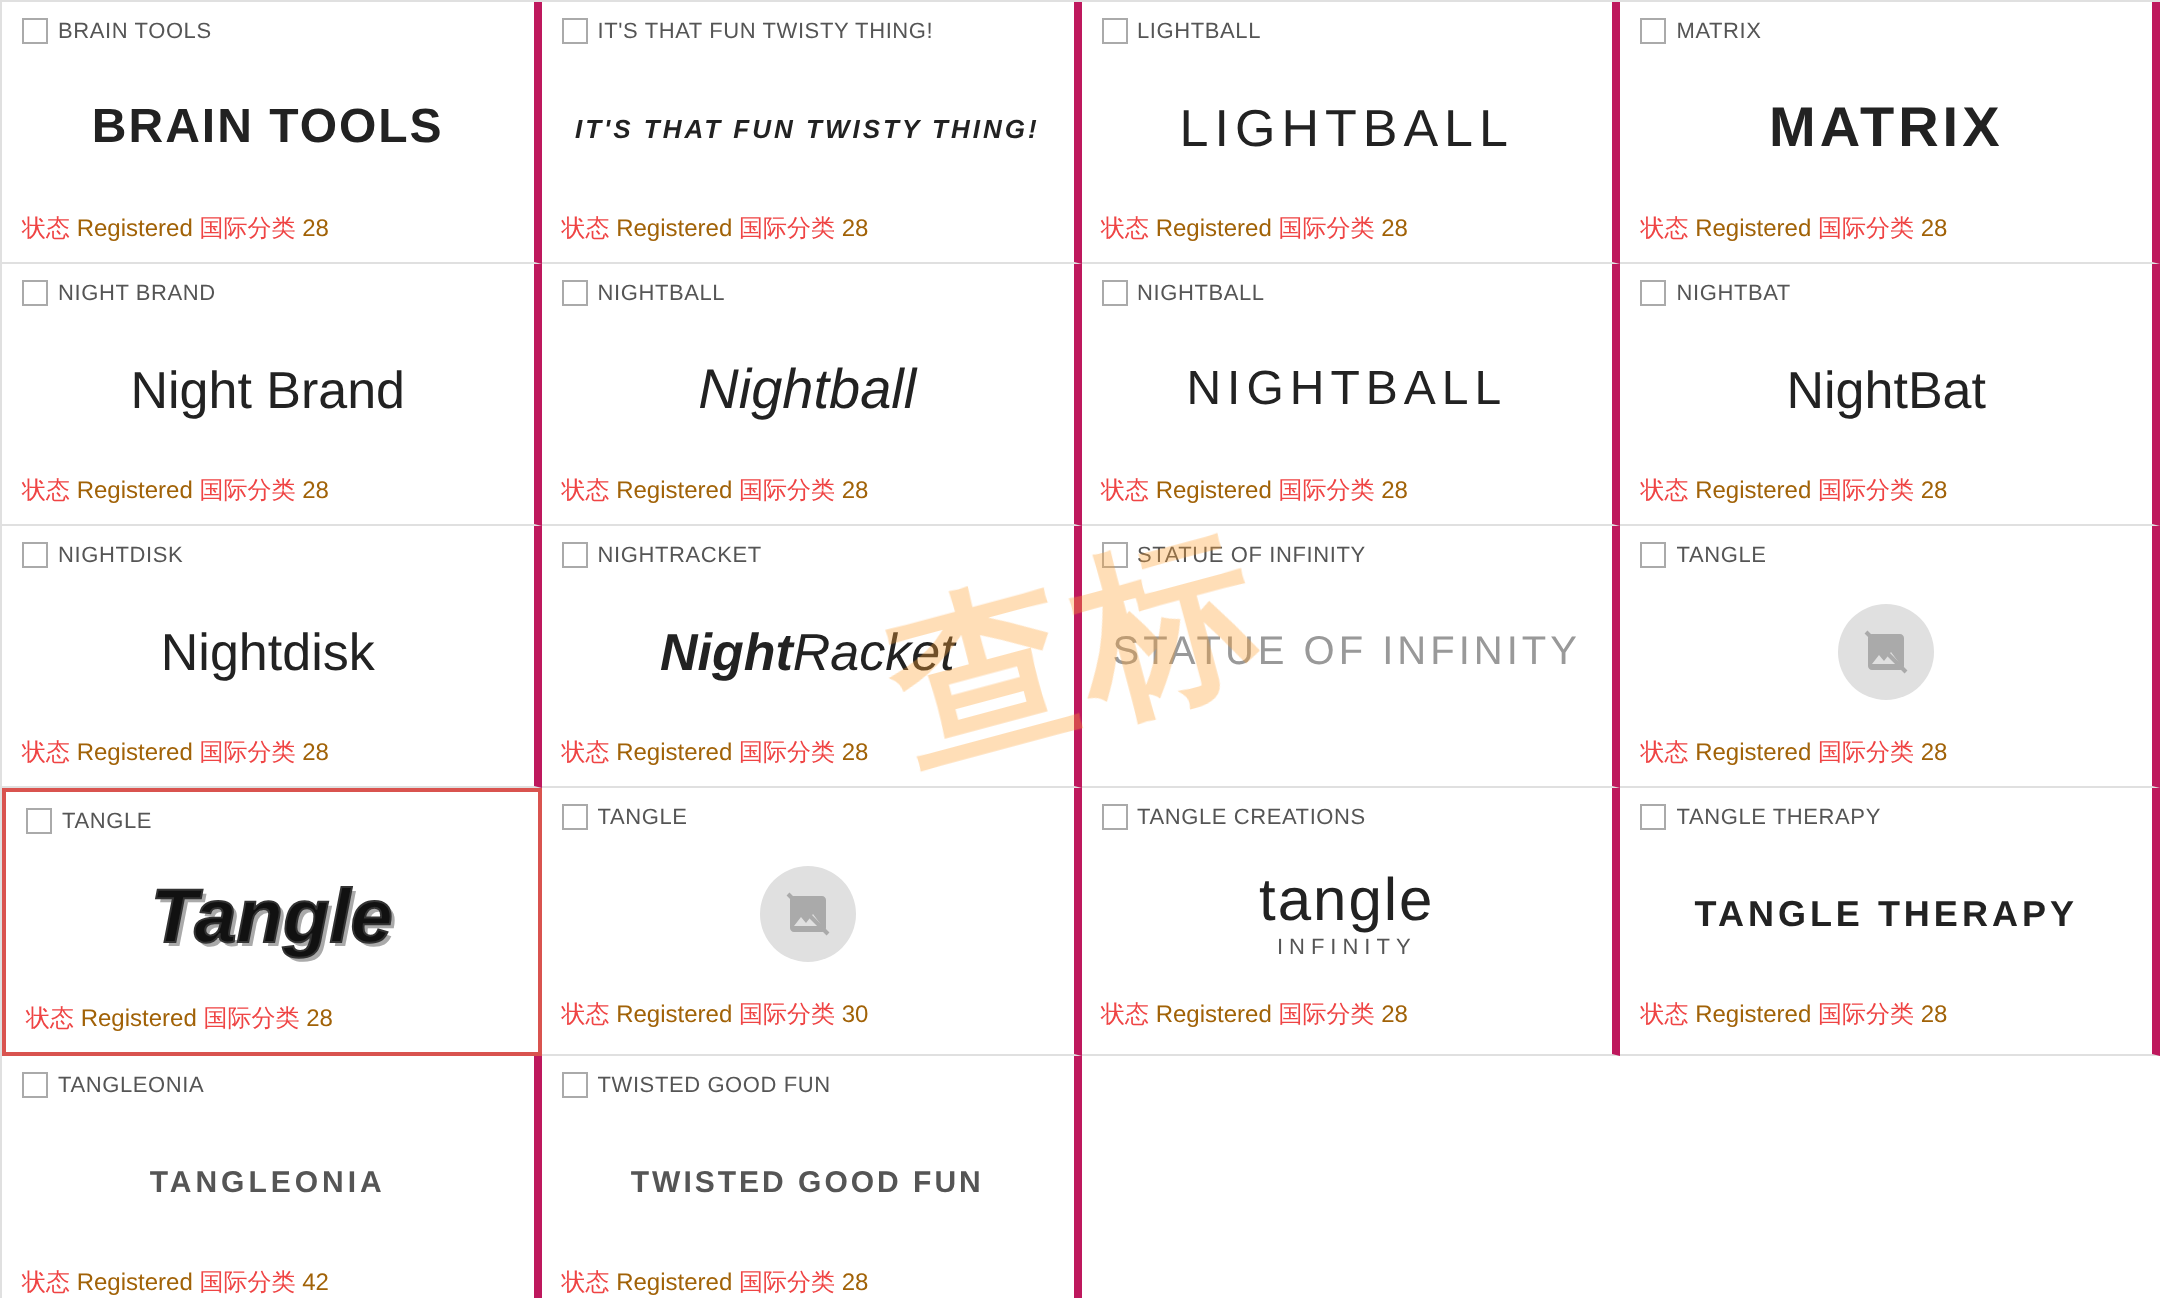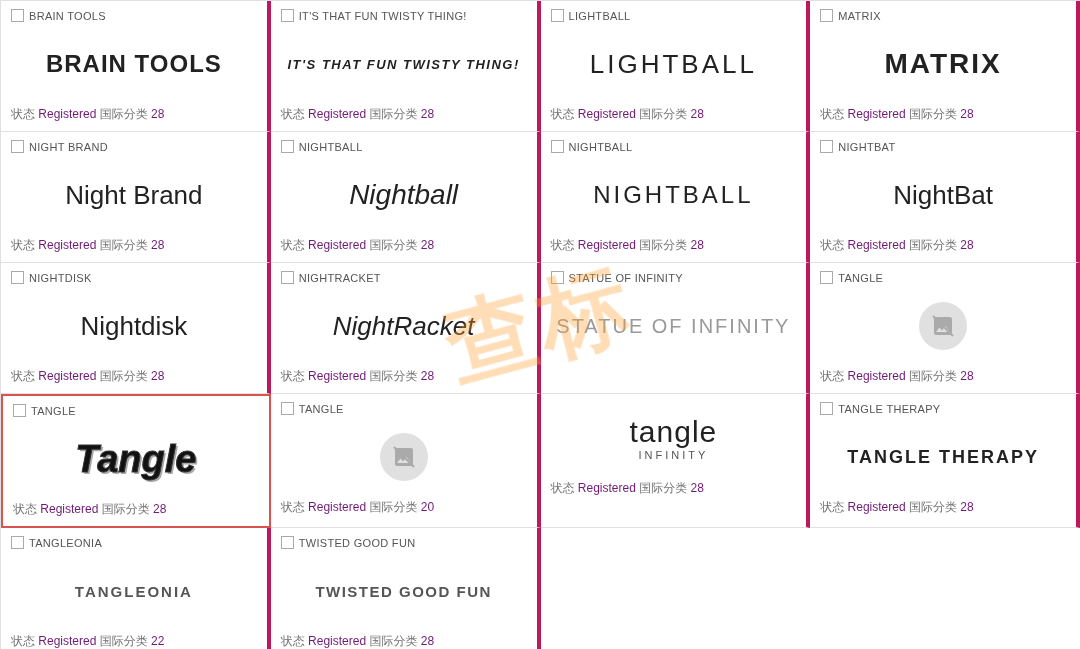--- a/index.html
+++ b/index.html
@@ -52,24 +52,24 @@
       align-items: center;
       justify-content: center;
       overflow: hidden;
     }
     .card-footer {
       margin-top: 6px;
       font-size: 12px;
       color: #555;
     }
     .card-footer .label {
-      color: #737373;
+      color: #ef4444;
     }
     .card-footer .value {
-      color: #701a75;
+      color: #a16207;
       font-weight: 500;
       margin-top: 16px;
     }
     
     .brand-brain-tools {
       font-size: 24px;
       font-weight: 900;
       letter-spacing: 1px;
       color: #222;
       text-align: center;
@@ -132,21 +132,21 @@
       text-align: center;
     }
     .brand-nightracket {
       font-size: 26px;
       font-weight: 400;
       color: #222;
       text-align: center;
       font-style: italic;
     }
     .brand-nightracket span.bold {
-      font-weight: 400;
+      font-weight: 700;
     }
     .brand-statue {
       font-size: 20px;
       font-weight: 400;
       letter-spacing: 2px;
       color: #999;
       text-align: center;
       text-transform: uppercase;
     }
     .brand-tangle-creations {
@@ -429,24 +429,28 @@
         <svg viewBox="0 0 24 24" xmlns="http://www.w3.org/2000/svg">
           <path d="M21 19V5c0-1.1-.9-2-2-2H5c-1.1 0-2 .9-2 2v14c0 1.1.9 2 2 2h14c1.1 0 2-.9 2-2zM8.5 13.5l2.5 3.01L14.5 12l4.5 6H5l3.5-4.5z"></path>
           <line x1="2" y1="2" x2="22" y2="22" stroke="#aaa" stroke-width="2"></line>
         </svg>
       </div>
     </div>
     <div class="card-footer">
       <span class="label">状态</span>
       <span class="value"> Registered</span>
       <span class="label"> 国际分类</span>
-      <span class="value"> 20</span>
-    </div>
-  </div>
-    <div class="card">
+      <span class="value"> 30</span>
+    </div>
+  </div>
+    <div class="card">
+    <div class="card-header">
+      <div class="card-checkbox"></div>
+      <span class="card-name">TANGLE CREATIONS</span>
+    </div>
     <div class="card-brand-area">
       <div class="brand-tangle-creations">
           <span class="main">tangle</span>
           <span class="sub">INFINITY</span>
         </div>
     </div>
     <div class="card-footer">
       <span class="label">状态</span>
       <span class="value"> Registered</span>
       <span class="label"> 国际分类</span>
@@ -473,21 +477,21 @@
       <div class="card-checkbox"></div>
       <span class="card-name">TANGLEONIA</span>
     </div>
     <div class="card-brand-area">
       <div class="brand-tangleonia">TANGLEONIA</div>
     </div>
     <div class="card-footer">
       <span class="label">状态</span>
       <span class="value"> Registered</span>
       <span class="label"> 国际分类</span>
-      <span class="value"> 22</span>
+      <span class="value"> 42</span>
     </div>
   </div>
     <div class="card">
     <div class="card-header">
       <div class="card-checkbox"></div>
       <span class="card-name">TWISTED GOOD FUN</span>
     </div>
     <div class="card-brand-area">
       <div class="brand-twisted">TWISTED GOOD FUN</div>
     </div>

